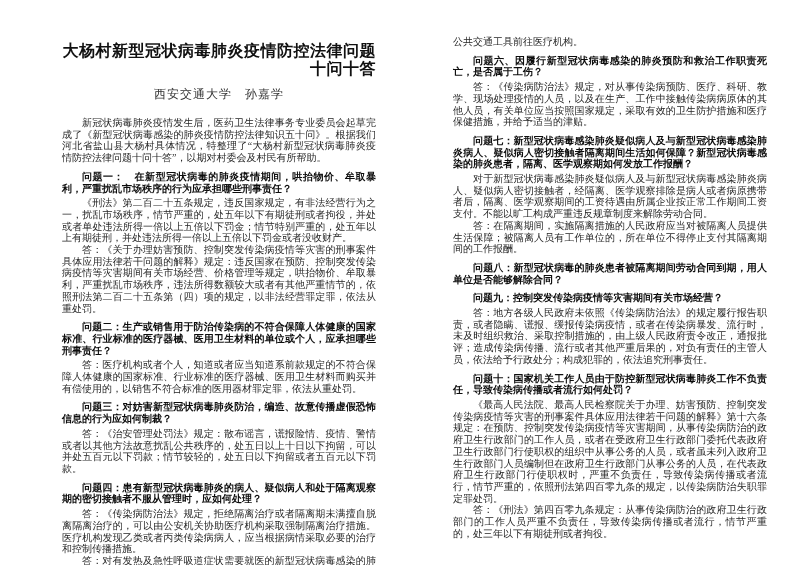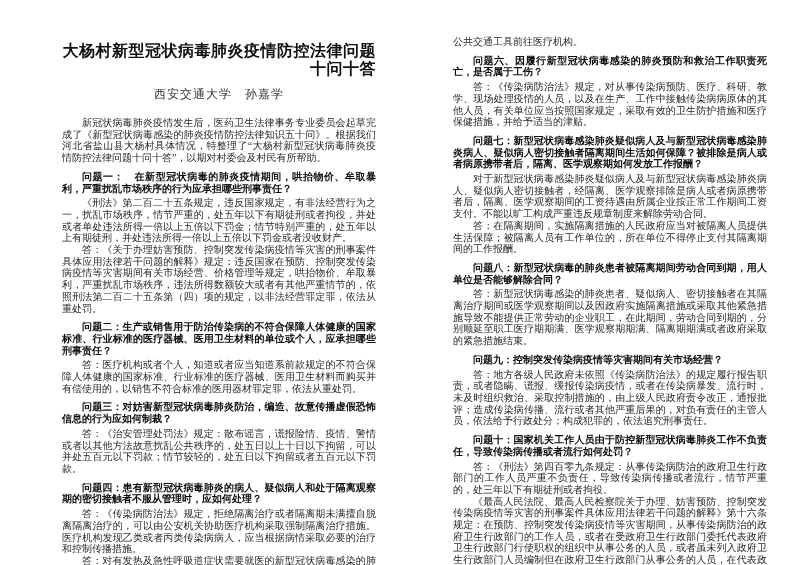--- a/index.html
+++ b/index.html
@@ -77,24 +77,23 @@
       <p class="para">答：《传染病防治法》规定，拒绝隔离治疗或者隔离期未满擅自脱离隔离治疗的，可以由公安机关协助医疗机构采取强制隔离治疗措施。医疗机构发现乙类或者丙类传染病病人，应当根据病情采取必要的治疗和控制传播措施。</p>
       <p class="para">答：对有发热及急性呼吸道症状需要就医的新型冠状病毒感染的肺炎患者、疑似患者以及可疑暴露者和密切接触者，应当立即到就近的医疗卫生机构发热门诊就诊，并配合医务人员对其自身健康等状况的询问。如果需要乘车前往医院，应当拨打 120 等急救机构电话，乘坐救护车前往医疗机构，尽量减少和避免乘坐</p>
     </div>
 </div>
 
 <div class="sheet right">
   <div class="blocks">
       <p class="para noindent">公共交通工具前往医疗机构。</p>
       <p class="question">问题六、因履行新型冠状病毒感染的肺炎预防和救治工作职责死亡，是否属于工伤？</p>
       <p class="para">答：《传染病防治法》规定，对从事传染病预防、医疗、科研、教学、现场处理疫情的人员，以及在生产、工作中接触传染病病原体的其他人员，有关单位应当按照国家规定，采取有效的卫生防护措施和医疗保健措施，并给予适当的津贴。</p>
-      <p class="question">问题七：新型冠状病毒感染肺炎疑似病人及与新型冠状病毒感染肺炎病人、疑似病人密切接触者隔离期间生活如何保障？被排除是病人或者病原携带者后，隔离、医学观察期如何发放工作报酬？</p>
+      <p class="question">问题七：新型冠状病毒感染肺炎疑似病人及与新型冠状病毒感染肺炎病人、疑似病人密切接触者隔离期间生活如何保障？新型冠状病毒感染的肺炎患者，隔离、医学观察期如何发放工作报酬？</p>
       <p class="para">对于新型冠状病毒感染肺炎疑似病人及与新型冠状病毒感染肺炎病人、疑似病人密切接触者，经隔离、医学观察排除是病人或者病原携带者后，隔离、医学观察期间的工资待遇由所属企业按正常工作期间工资支付。不能以旷工构成严重违反规章制度来解除劳动合同。</p>
       <p class="para">答：在隔离期间，实施隔离措施的人民政府应当对被隔离人员提供生活保障；被隔离人员有工作单位的，所在单位不得停止支付其隔离期间的工作报酬。</p>
       <p class="question">问题八：新型冠状病毒的肺炎患者被隔离期间劳动合同到期，用人单位是否能够解除合同？</p>
-      <p class="para">答：新型冠状病毒感染的肺炎患者、疑似病人、密切接触者在其隔离治疗期间或医学观察期间以及因政府实施隔离措施或采取其他紧急措施导致不能提供正常劳动的企业职工，在此期间，劳动合同到期的，分别顺延至职工医疗期期满、医学观察期期满、隔离期期满或者政府采取的紧急措施结束。</p>
       <p class="question">问题九：控制突发传染病疫情等灾害期间有关市场经营？</p>
       <p class="para">答：地方各级人民政府未依照《传染病防治法》的规定履行报告职责，或者隐瞒、谎报、缓报传染病疫情，或者在传染病暴发、流行时，未及时组织救治、采取控制措施的，由上级人民政府责令改正，通报批评；造成传染病传播、流行或者其他严重后果的，对负有责任的主管人员，依法给予行政处分；构成犯罪的，依法追究刑事责任。</p>
       <p class="question">问题十：国家机关工作人员由于防控新型冠状病毒肺炎工作不负责任，导致传染病传播或者流行如何处罚？</p>
+      <p class="para">《最高人民法院、最高人民检察院关于办理、妨害预防、控制突发传染病疫情等灾害的刑事案件具体应用法律若干问题的解释》第十六条规定：在预防、控制突发传染病疫情等灾害期间，从事传染病防治的政府卫生行政部门的工作人员，或者在受政府卫生行政部门委托代表政府卫生行政部门行使职权的组织中从事公务的人员，或者虽未列入政府卫生行政部门人员编制但在政府卫生行政部门从事公务的人员，在代表政府卫生行政部门行使职权时，严重不负责任，导致传染病传播或者流行，情节严重的，依照刑法第四百零九条的规定，以传染病防治失职罪定罪处罚。</p>
       <p class="para">答：《刑法》第四百零九条规定：从事传染病防治的政府卫生行政部门的工作人员严重不负责任，导致传染病传播或者流行，情节严重的，处三年以下有期徒刑或者拘役。</p>
-      <p class="para">《最高人民法院、最高人民检察院关于办理、妨害预防、控制突发传染病疫情等灾害的刑事案件具体应用法律若干问题的解释》第十六条规定：在预防、控制突发传染病疫情等灾害期间，从事传染病防治的政府卫生行政部门的工作人员，或者在受政府卫生行政部门委托代表政府卫生行政部门行使职权的组织中从事公务的人员，或者虽未列入政府卫生行政部门人员编制但在政府卫生行政部门从事公务的人员，在代表政府卫生行政部门行使职权时，严重不负责任，导致传染病传播或者流行，情节严重的，依照刑法第四百零九条的规定，以传染病防治失职罪定罪处罚。</p>
     </div>
 </div>
 
 </body></html>

